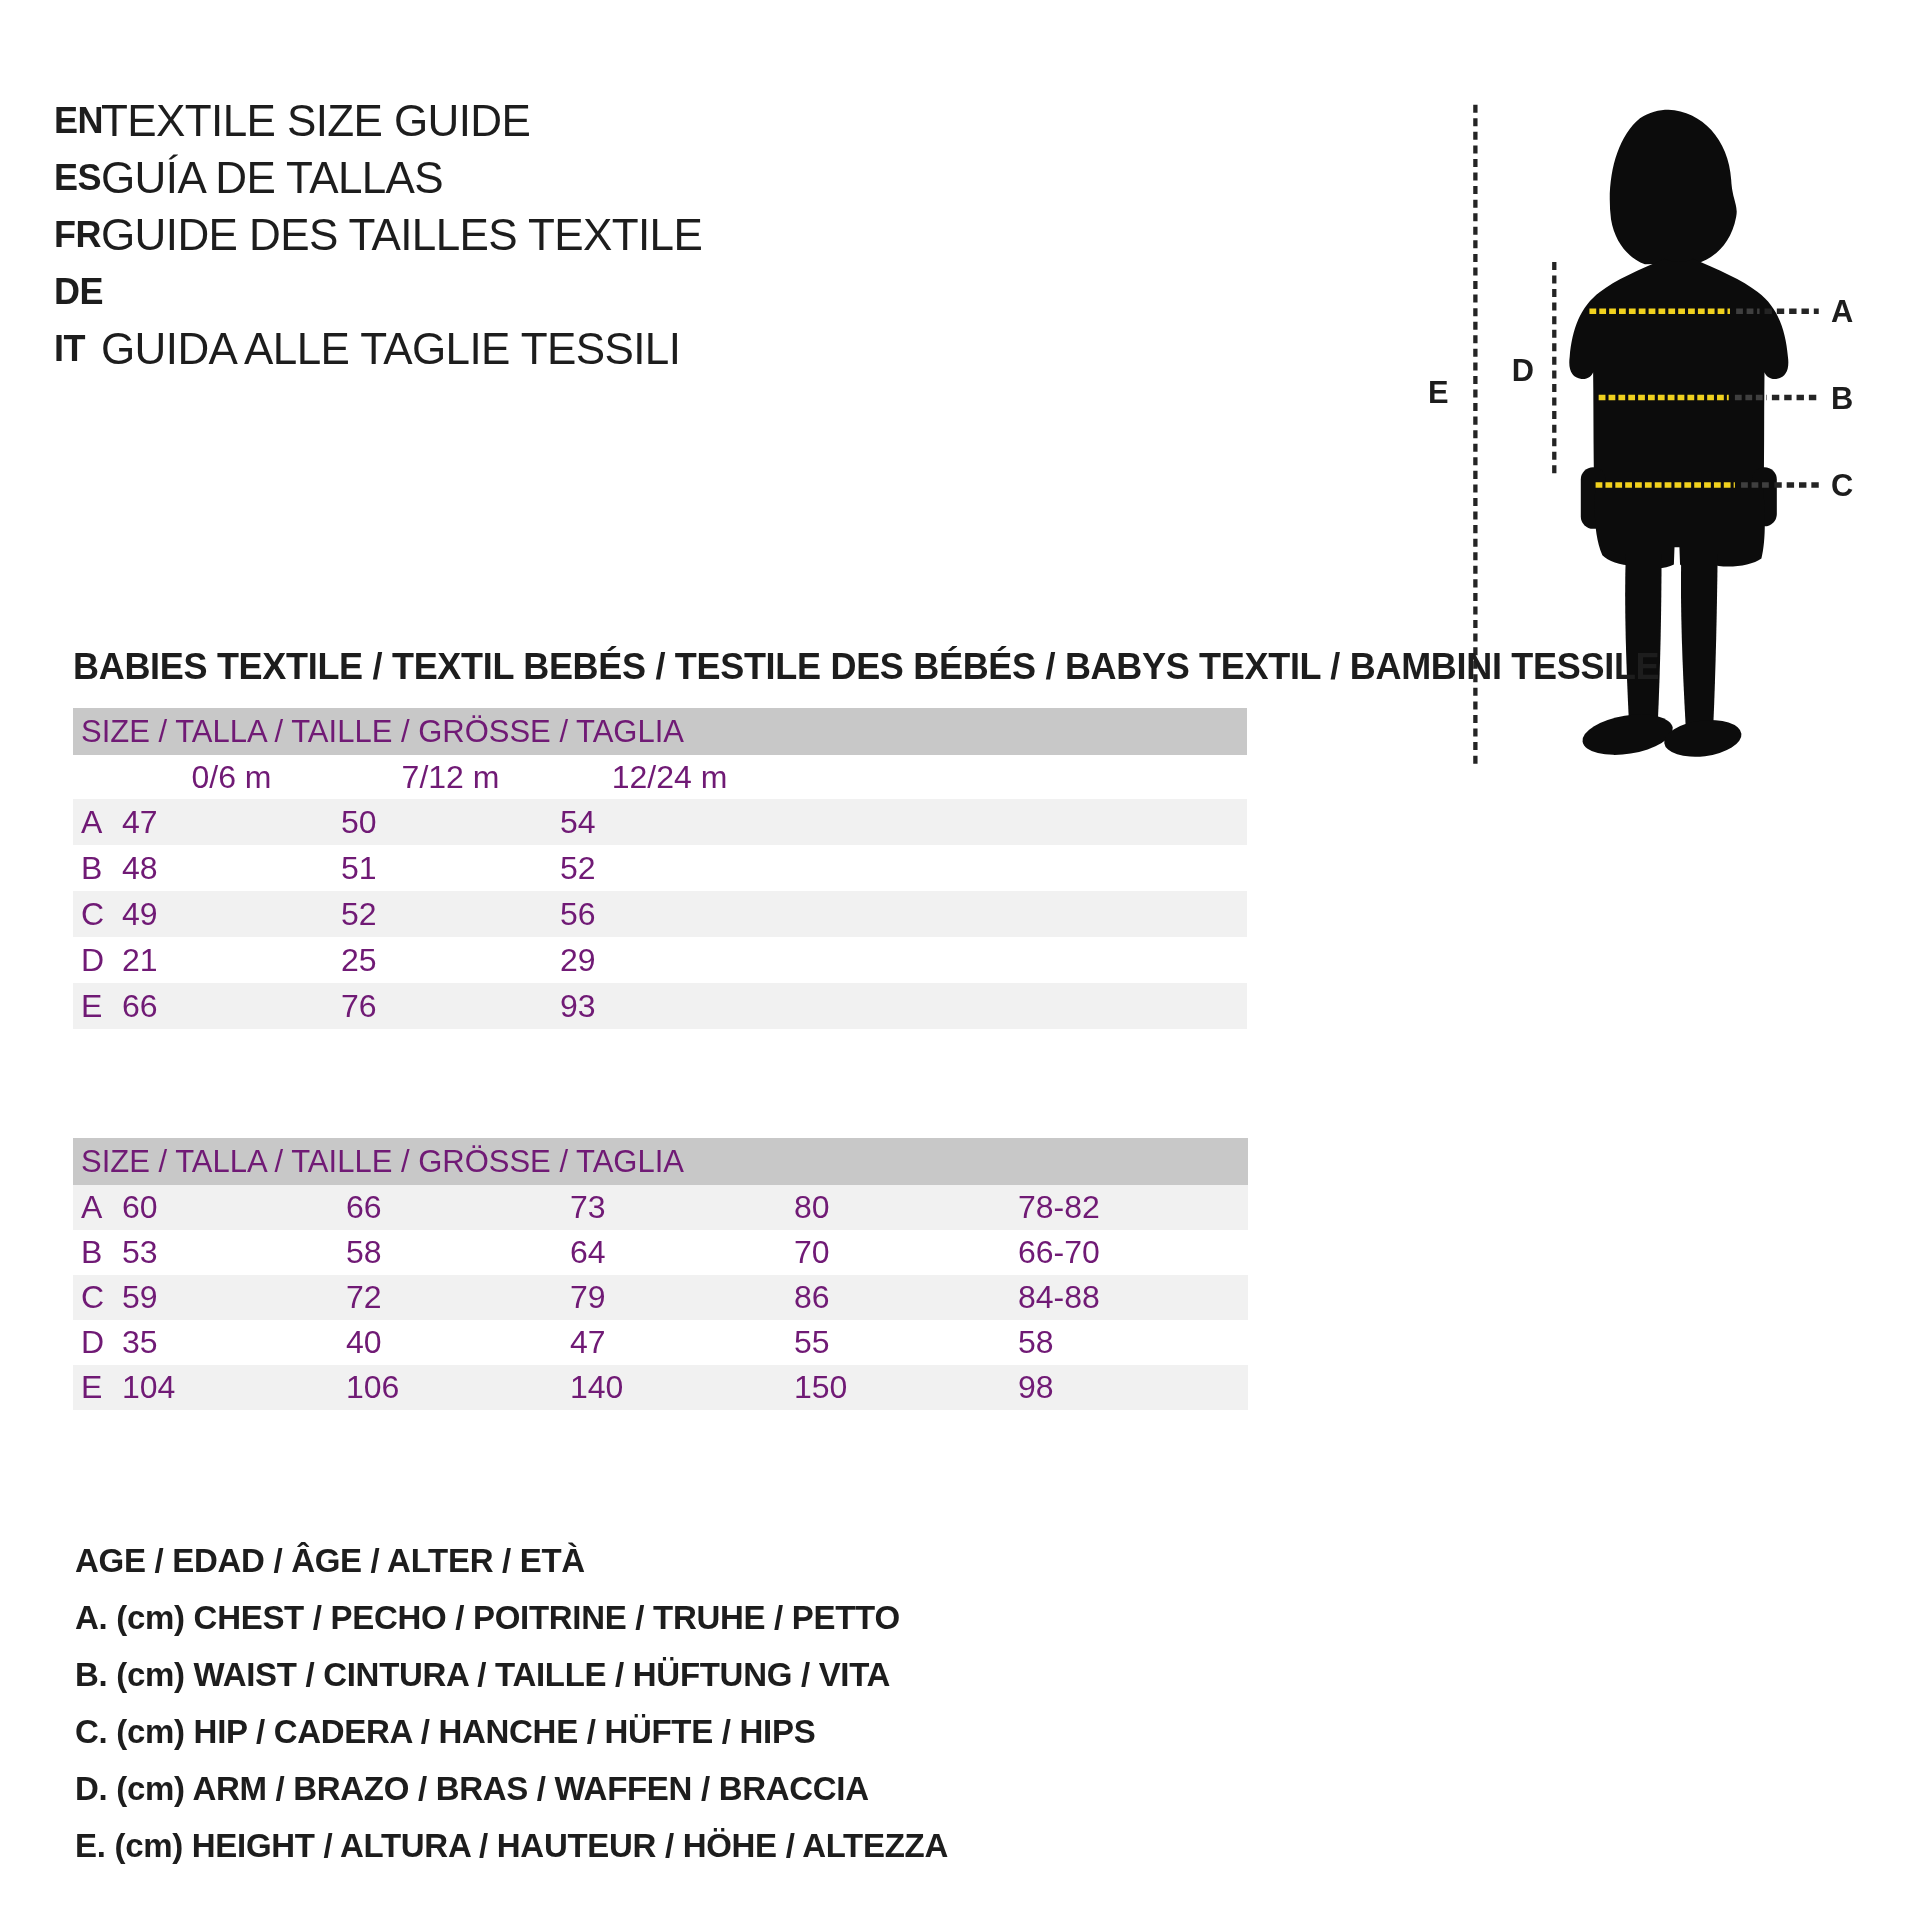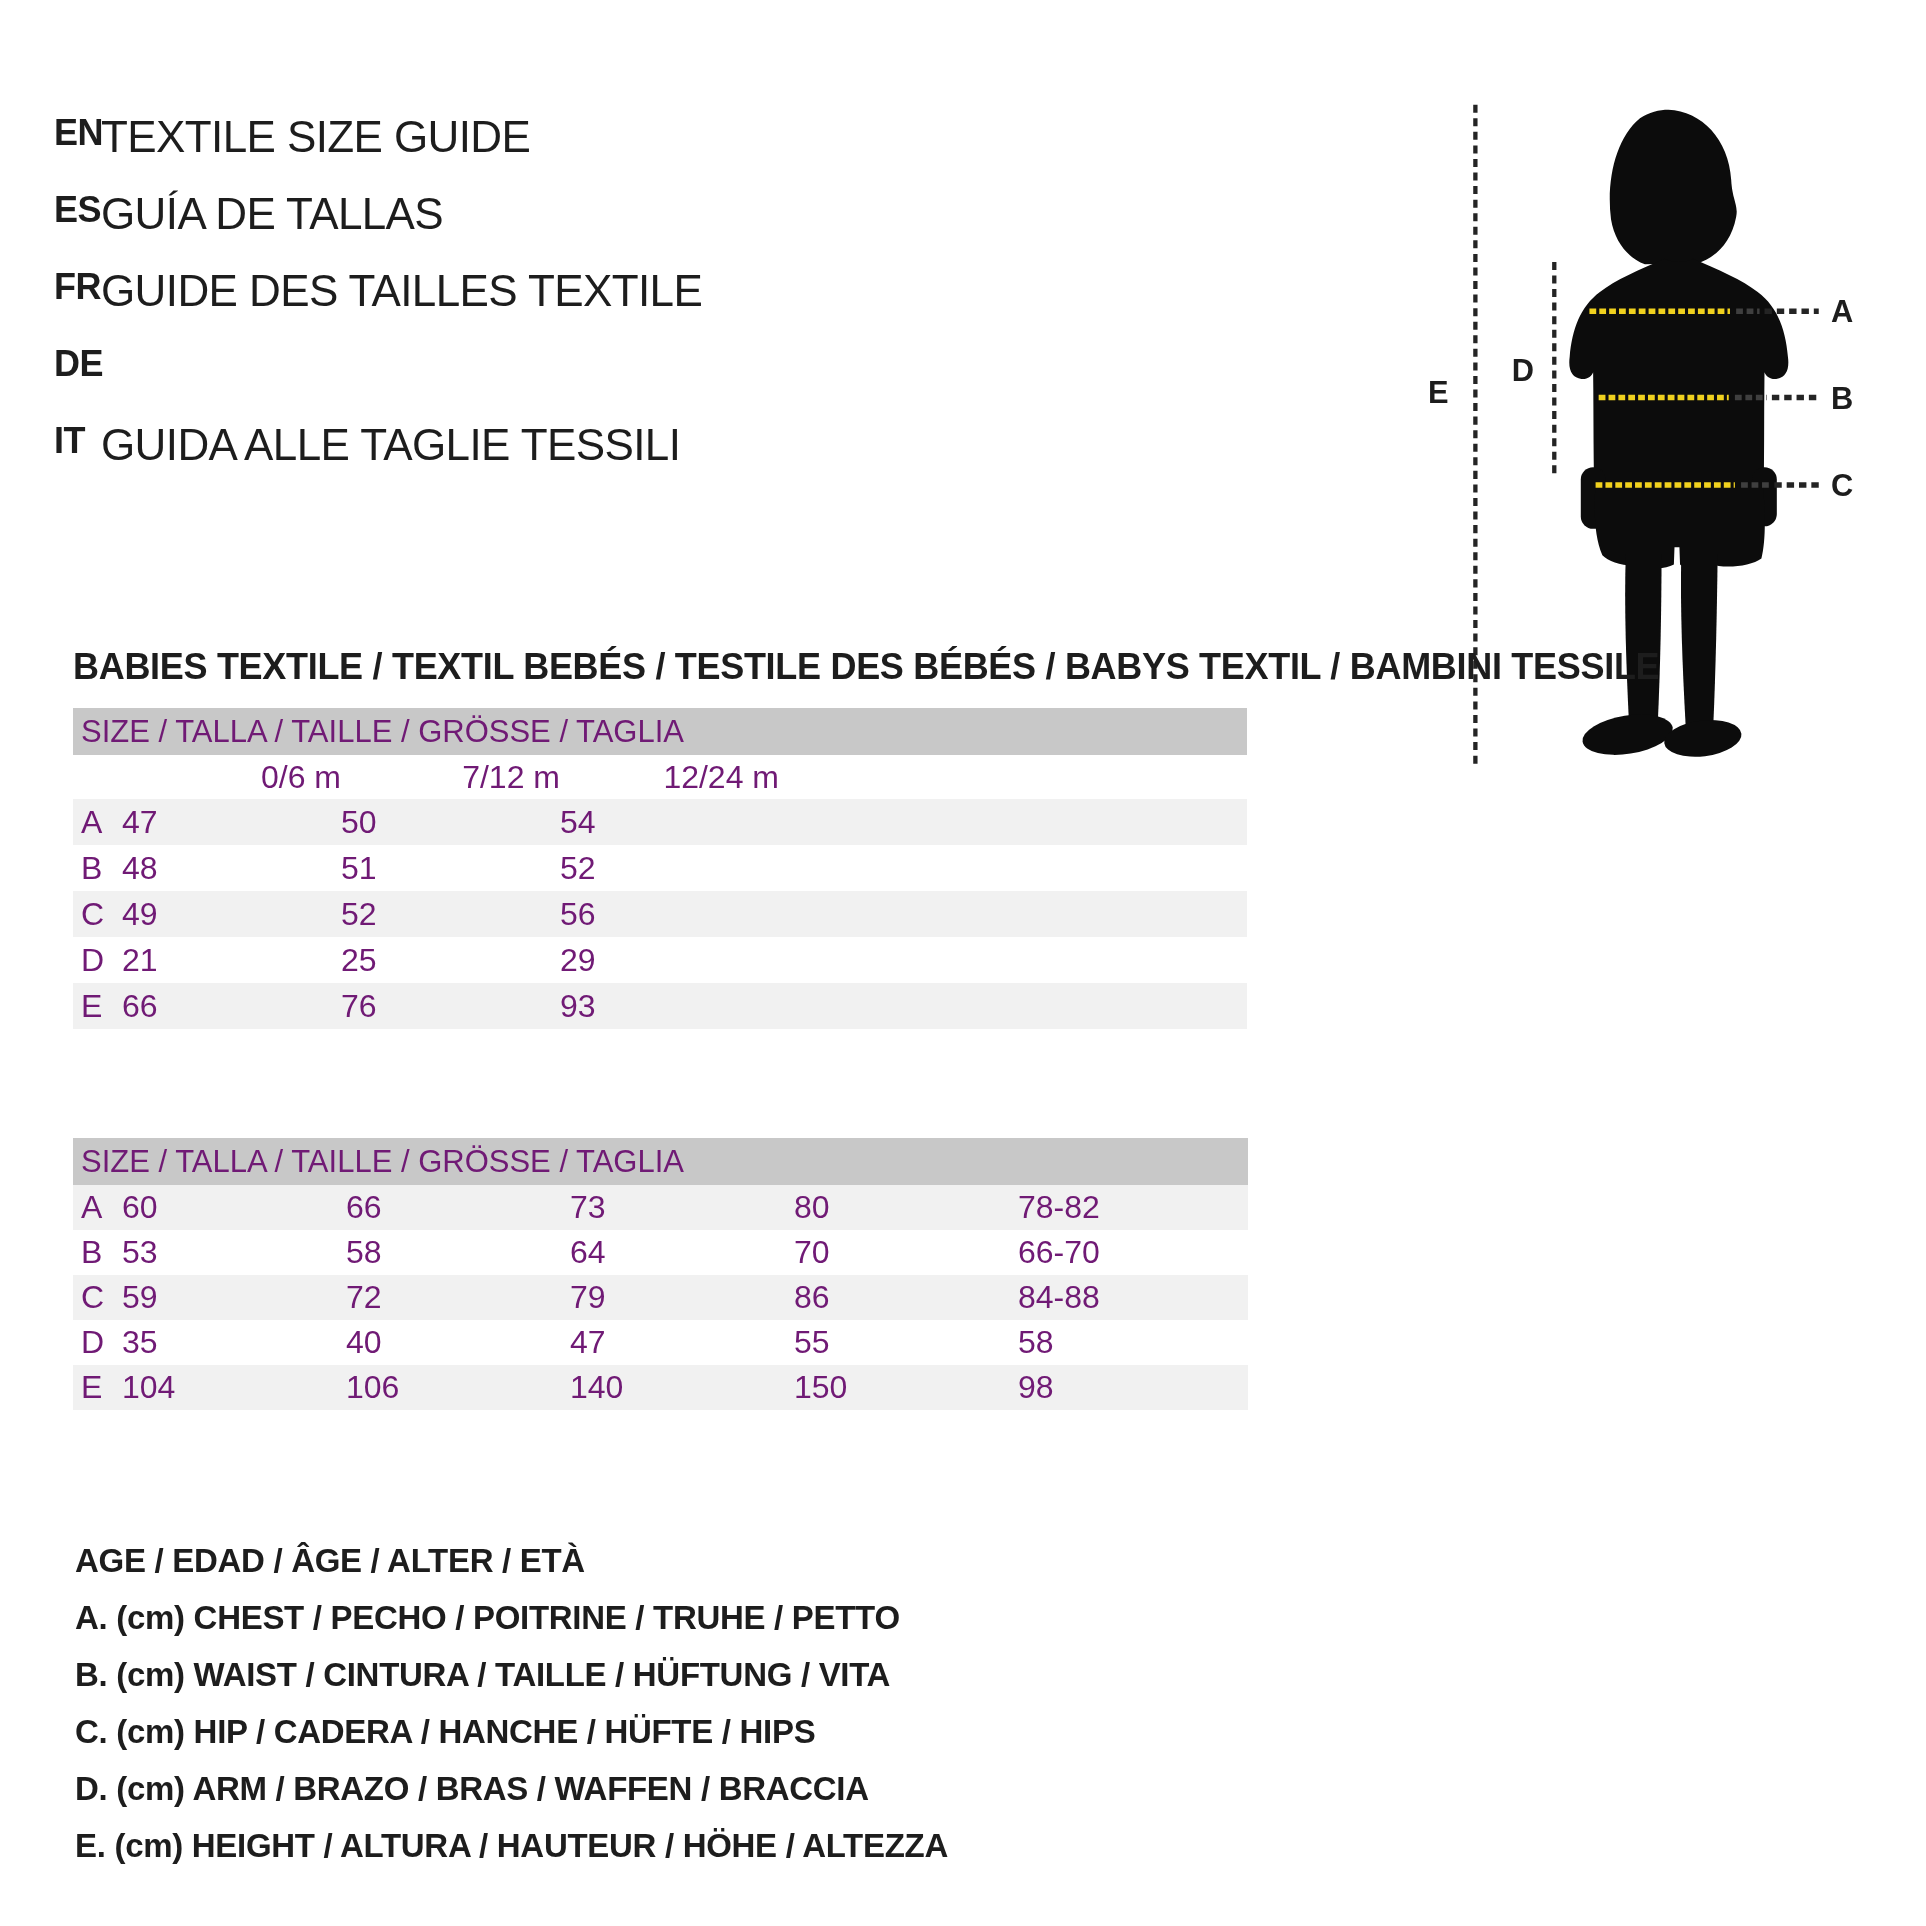--- a/index.html
+++ b/index.html
@@ -6,21 +6,21 @@
   #canvas{
     position:relative;
     width:1926px;height:1926px;
     background:#ffffff;
     font-family:"Liberation Sans","DejaVu Sans",sans-serif;
     color:#1d1d1d;
     overflow:hidden;
   }
   
   .lang-block{position:absolute;left:54px;top:92px;}
-  .lang-row{display:flex;height:57px;align-items:flex-start;margin-top:20px;}
+  .lang-row{display:flex;height:57px;align-items:center;}
   .lang-code{display:inline-block;width:47px;font-size:36px;font-weight:700;letter-spacing:-0.6px;}
   .lang-title{display:inline-block;font-size:44px;font-weight:400;letter-spacing:-0.6px;white-space:nowrap;}
   
   .section-heading{
     position:absolute;left:73px;
     font-size:36px;font-weight:700;letter-spacing:-0.3px;white-space:nowrap;
   }
   #babies-heading{top:646px;}
   #children-heading{top:1077px;}
   
@@ -29,21 +29,21 @@
     border-collapse:collapse;table-layout:fixed;
     font-size:32px;font-weight:400;color:#701a75;
   }
   #babies-table{top:708px;width:1174px;}
   #children-table{top:1138px;width:1174px;}
   table.size-table td{padding:0;vertical-align:middle;}
   tr.bar-row td{
     background:#c8c8c8;height:47px;
     font-size:31px;padding-left:8px;white-space:nowrap;
   }
-  tr.colhead-row td{height:44px;text-align:right;margin-top:12px;}
+  tr.colhead-row td{height:44px;text-align:center;margin-top:12px;}
   tr.data-row td{height:46px;text-align:left;}
   #children-table tr.data-row td{height:45px;}
   tr.data-row td.row-label{text-align:left;padding-left:8px;}
   tr.stripe td{background:#f1f1f1;}
   
   .legend-block{position:absolute;left:75px;top:1532px;}
   .legend-line{height:57px;line-height:57px;font-size:33px;font-weight:700;letter-spacing:-0.3px;white-space:nowrap;}
   
   #figure-wrap{position:absolute;left:1386px;top:80px;width:540px;height:709px;}
   #figure-wrap svg{display:block;}

